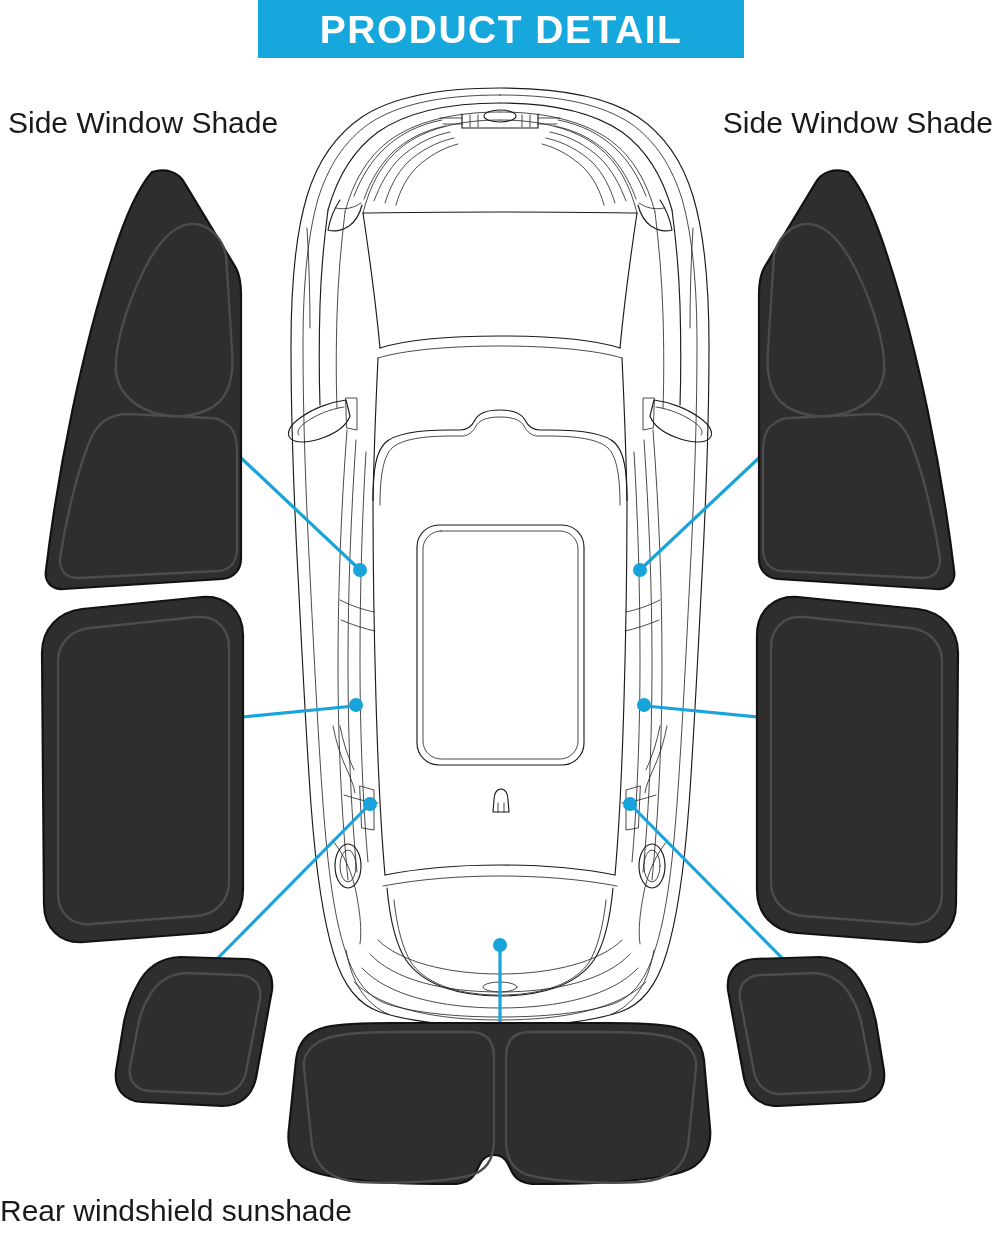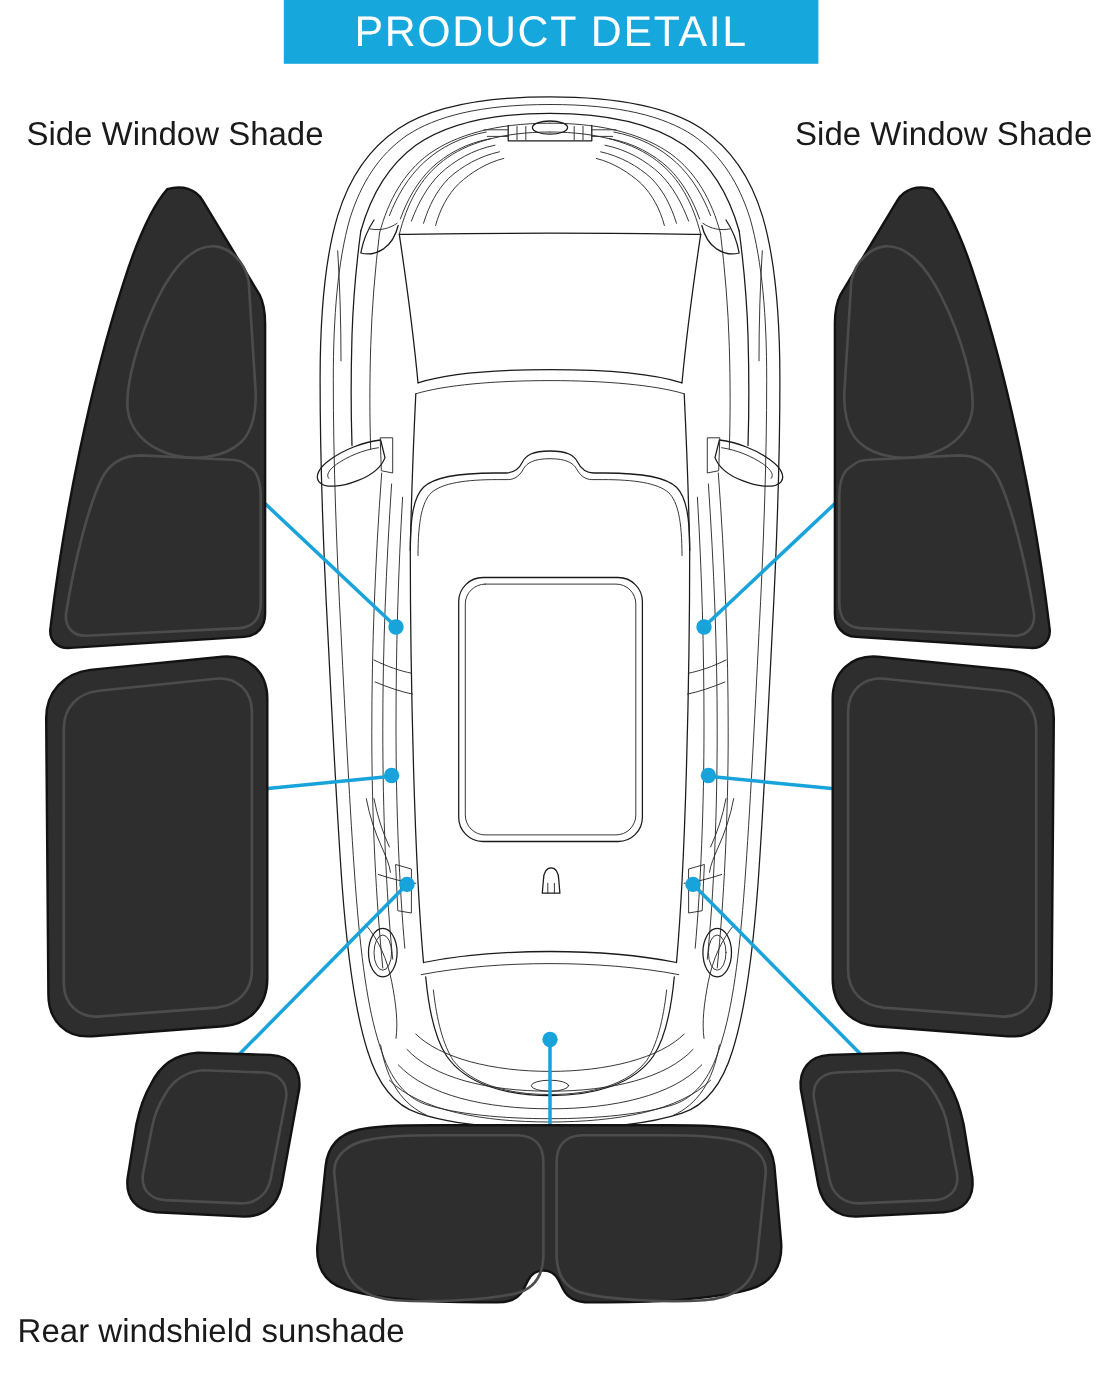--- a/index.html
+++ b/index.html
@@ -28,35 +28,34 @@
     width: 486px;
     height: 58px;
     background: #16a7dd;
     display: flex;
     align-items: center;
     justify-content: center;
   }
   #banner-title {
     color: #ffffff;
     font-size: 39px;
-    font-weight: normal;
+    font-weight: bold;
     letter-spacing: 1.5px;
     line-height: 1;
     white-space: nowrap;
   }
 
   
   .label-text {
     position: absolute;
     font-size: 30px;
     color: #1a1a1a;
     font-weight: 400;
     white-space: nowrap;
     line-height: 1;
-    margin-left: 16px;
   }
   #label-left  { left: 8px;  top: 108px; }
   #label-right { right: 7px; top: 108px; }
   #label-bottom {
     left: 0; right: 0;
     top: 1196px;
   }
 
   
   #stage {

